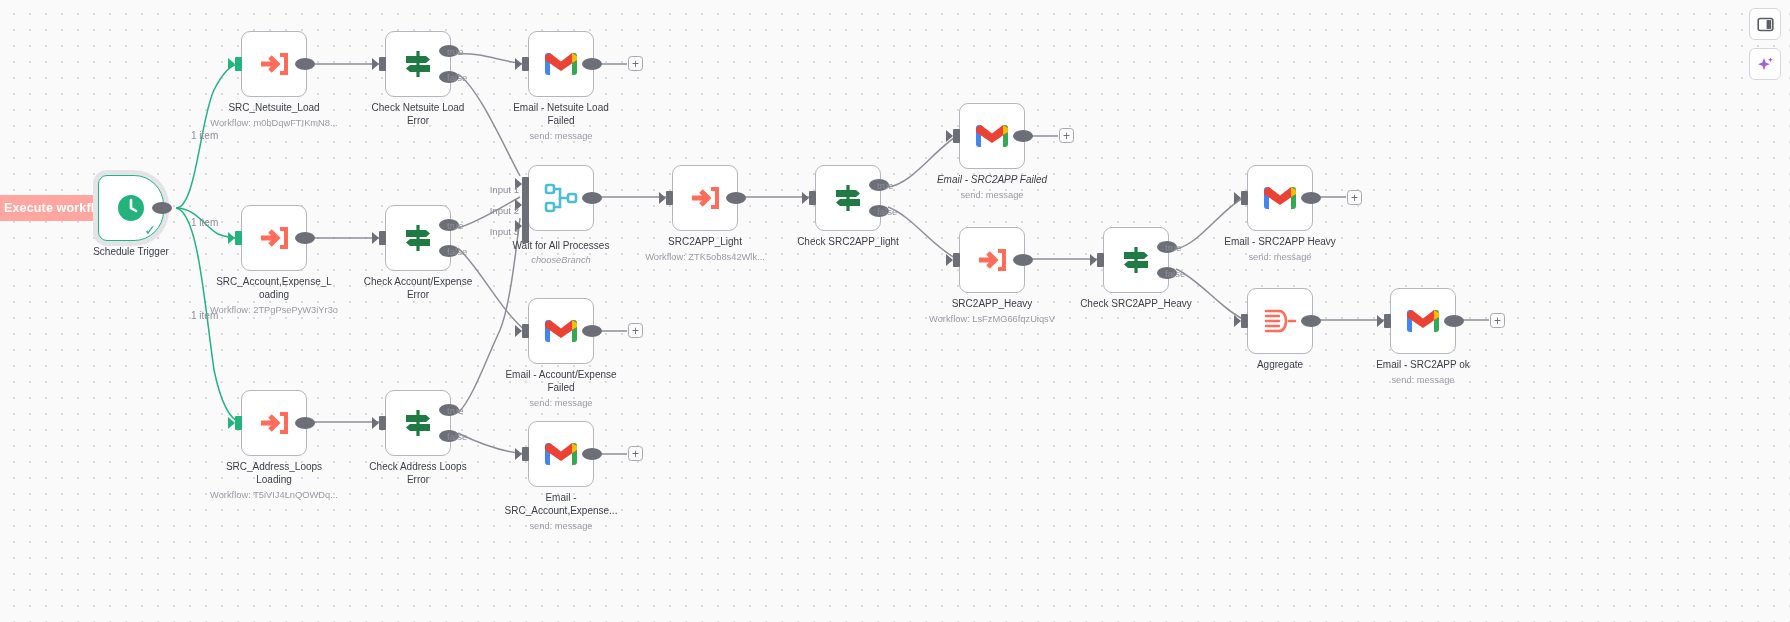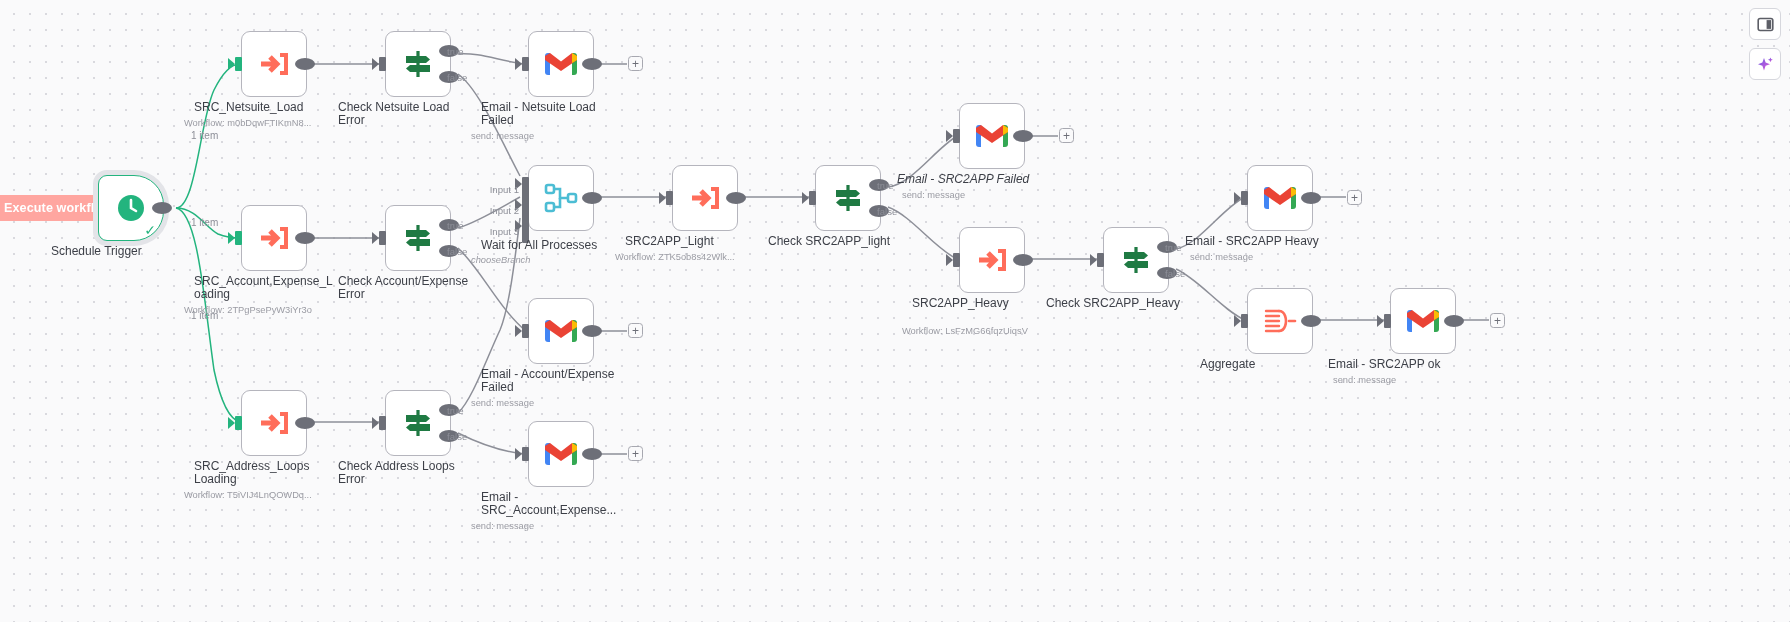--- a/index.html
+++ b/index.html
@@ -29,32 +29,33 @@
     display: flex; align-items: center; justify-content: center;
   }
   .node.trigger {
     border-radius: 9px 30px 30px 9px;
     border-color: #23b47e;
     border-width: 1.6px;
     box-shadow: 0 0 0 5px #e3e4e8;
   }
   .node-label {
     position: absolute;
-    text-align: left;
-    font-size: 12px;
+    text-align: center;
+    font-size: 10px;
     color: #3c3f47;
     line-height: 13.4px;
     width: 160px;
     left: 50%;
     transform: translateX(-50%);
     top: 70px;
     white-space: pre-line;
   }
   .node-sub {
     position: absolute;
+    text-align: center;
     font-size: 9.3px;
     color: #9a9ba3;
     width: 180px;
     left: 50%;
     transform: translateX(-50%);
     line-height: 12px;
   }
   .node-wrap { position: absolute; width: 66px; height: 66px; }
 
   
@@ -433,21 +434,21 @@
   <div class="node-wrap" style="left:959px; top:227px;">
     <div class="node">
       <svg width="34" height="34" viewBox="0 0 34 34">
         <path d="M4 17 L19 17 M13 10 L20 17 L13 24" stroke="#ff6d5a" stroke-width="5" fill="none"></path>
         <path d="M23 8 L29 8 L29 26 L23 26" stroke="#ff6d5a" stroke-width="4" fill="none"></path>
       </svg>
       <div class="port-in"></div>
       <div class="port-out"></div>
     </div>
     <div class="node-label">SRC2APP_Heavy</div>
-    <div class="node-sub" style="top:86px;margin-top:12px;">Workflow: LsFzMG66fqzUiqsV</div>
+    <div class="node-sub" style="top:86px;">Workflow: LsFzMG66fqzUiqsV</div>
   </div>
 
   <div class="node-wrap" style="left:1103px; top:227px;">
     <div class="node">
       <svg width="34" height="34" viewBox="0 0 34 34">
         <rect x="15.4" y="4" width="3.2" height="26" fill="#1f7a43"></rect>
         <path d="M5 9 h20 l4 3.5 -4 3.5 H5 z" fill="#1f7a43"></path>
         <path d="M29 18 H9 l-4 3.5 4 3.5 h20 z" fill="#1f7a43"></path>
       </svg>
       <div class="port-in"></div>

